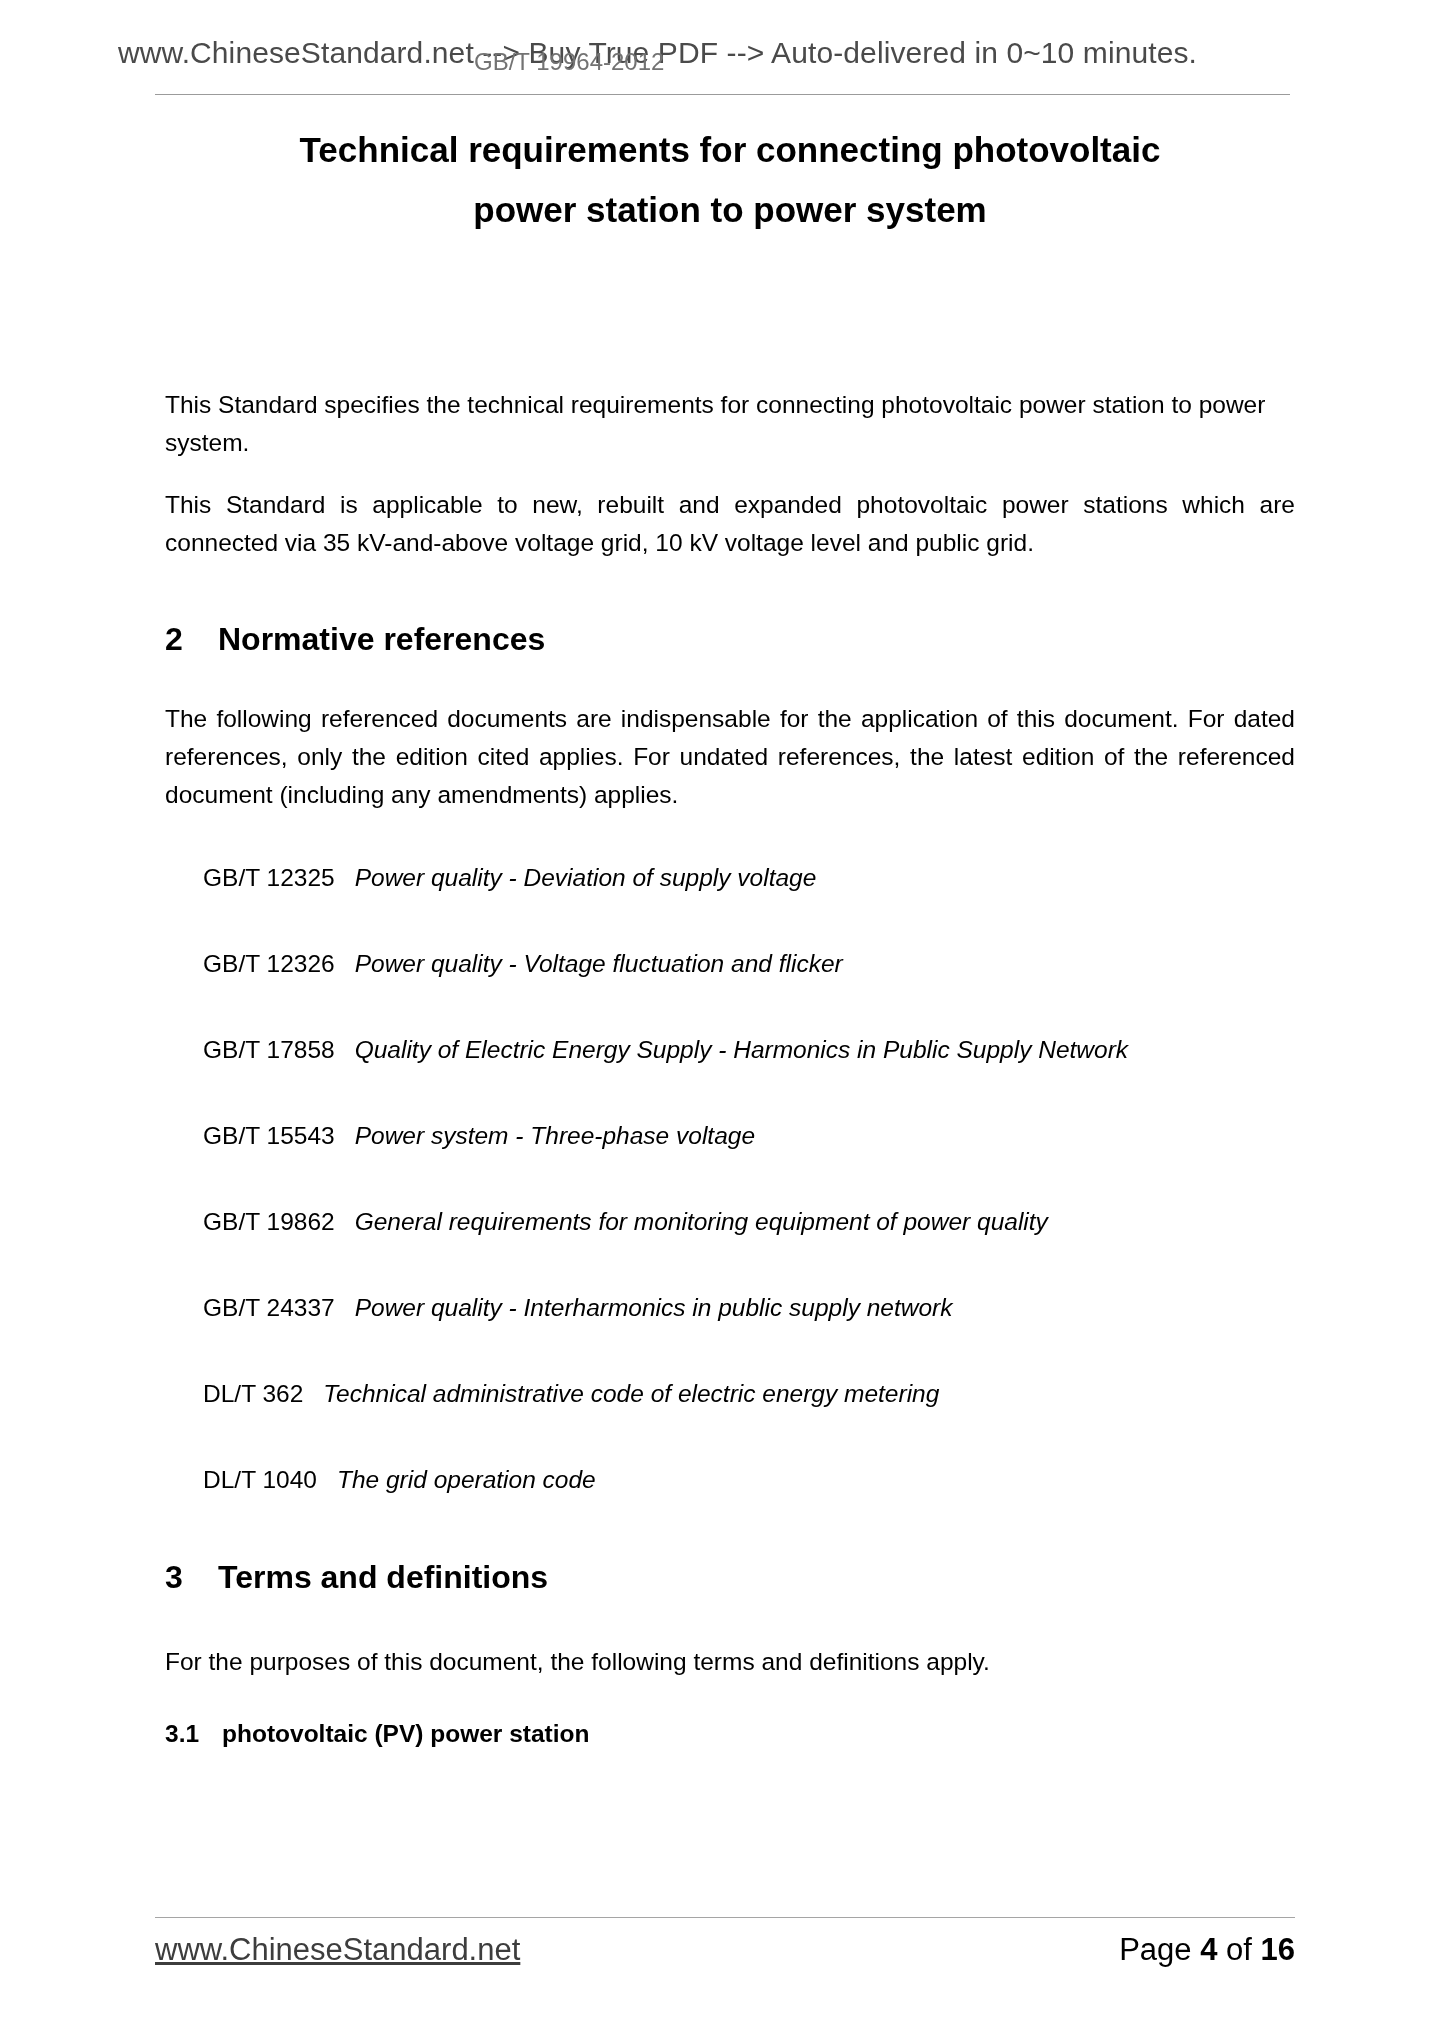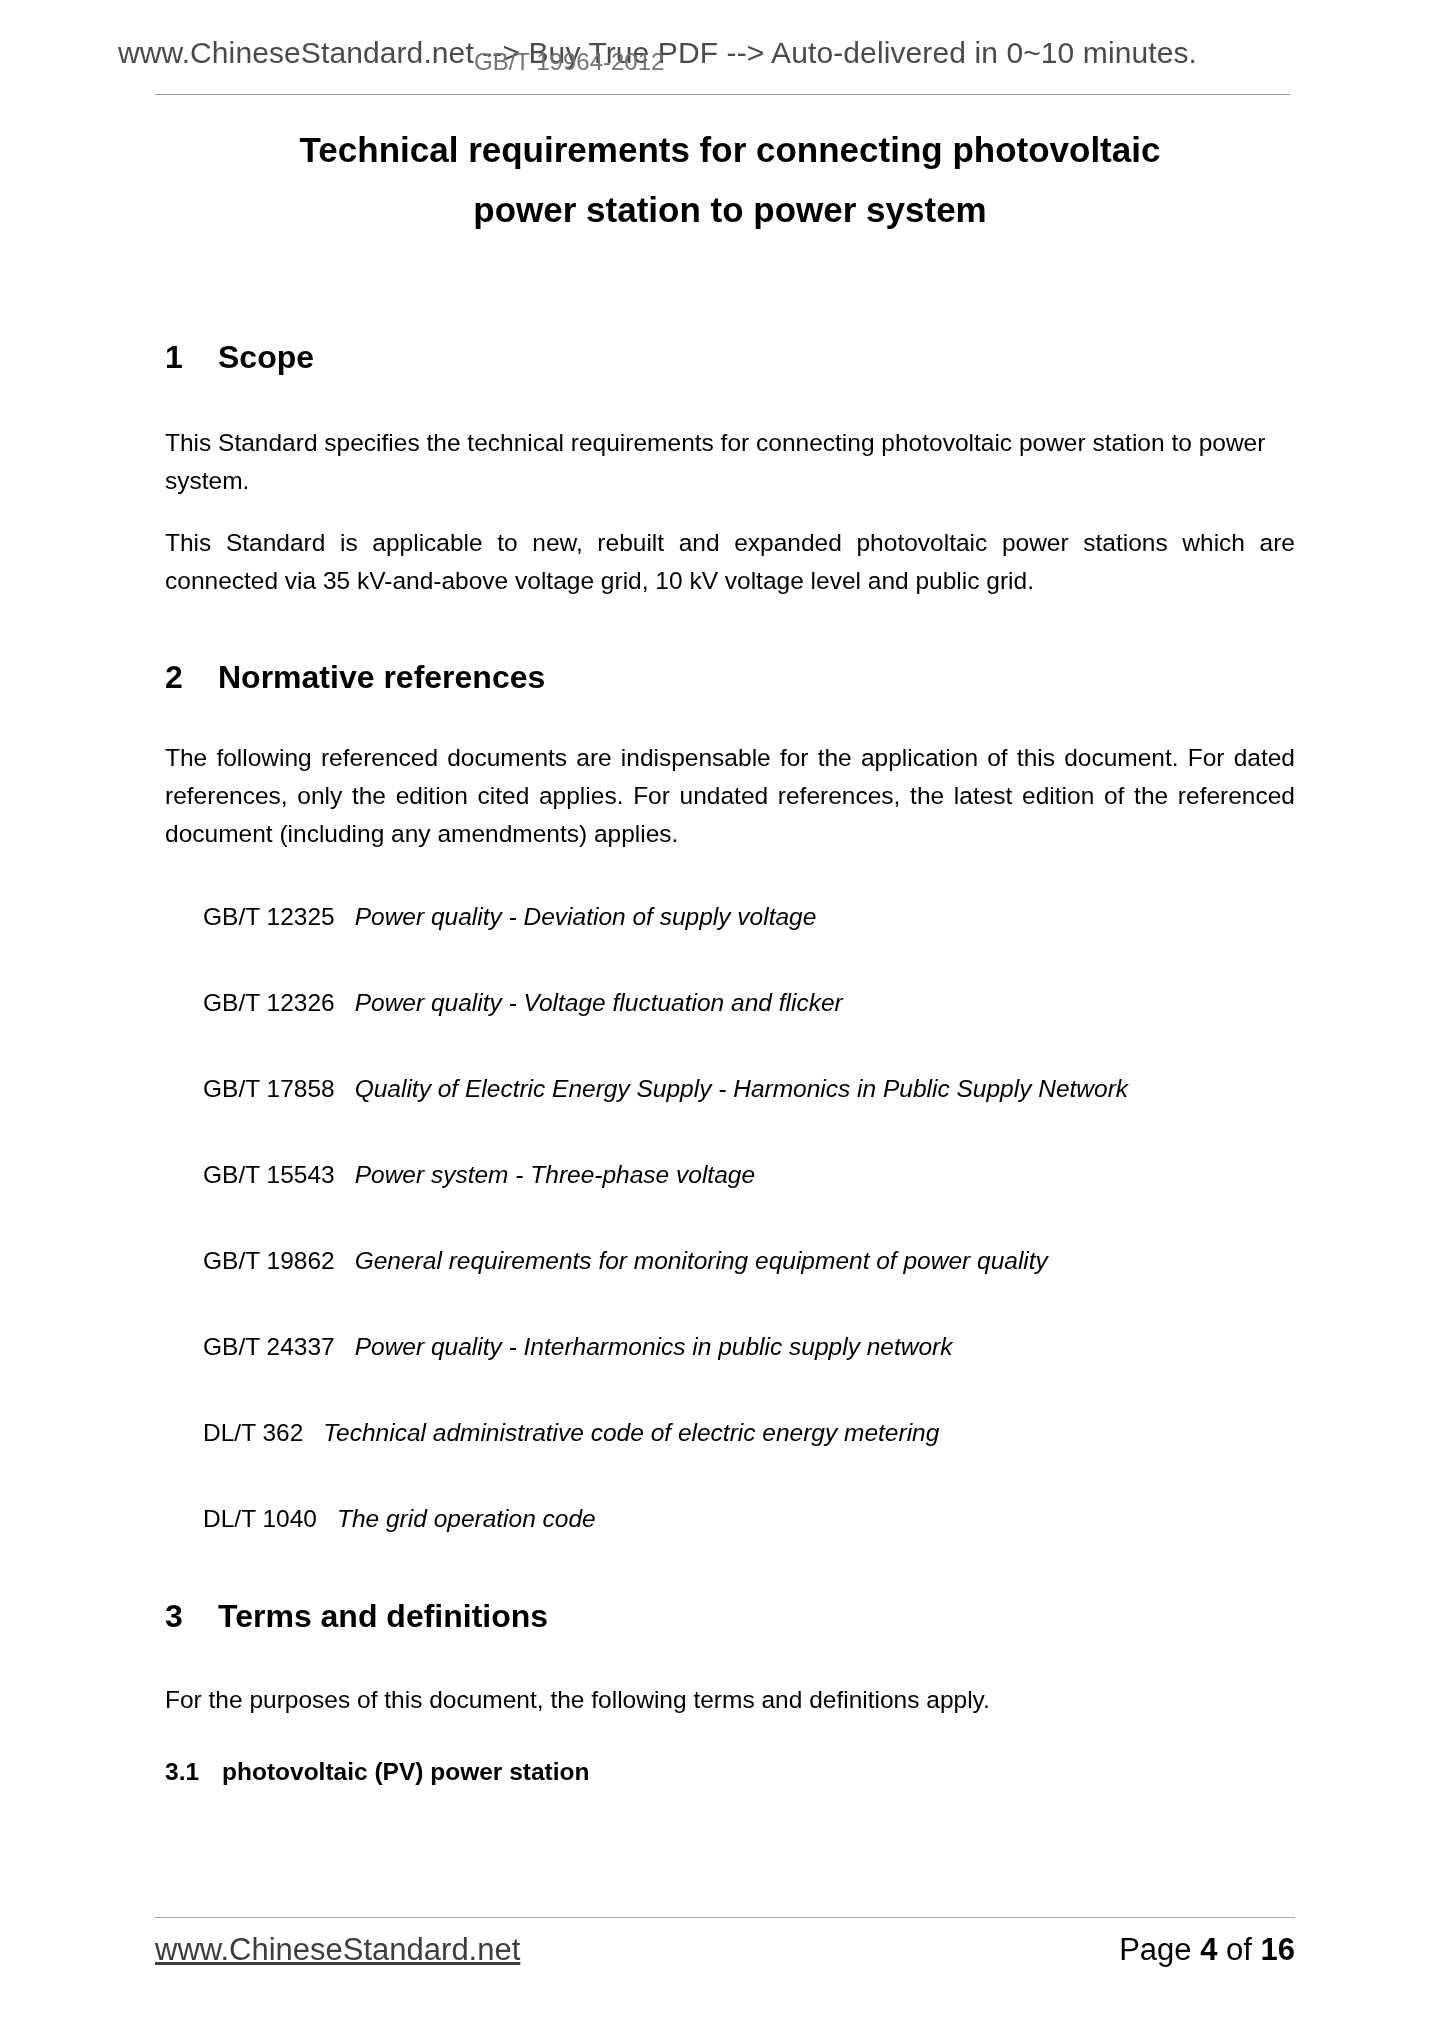--- a/index.html
+++ b/index.html
@@ -184,23 +184,20 @@
 
   <div class="doc">
 
     <h1 class="doc-title">
       <span>Technical requirements for connecting photovoltaic</span>
       <span class="line2">power station to power system</span>
     </h1>
 
     <div class="gap-title-to-scope"></div>
 
-    <h2 class="section">
-      <span class="num">1</span><span>Scope</span>
-    </h2>
 
     <div class="gap-scope-head"></div>
 
     <p class="para nojust">This Standard specifies the technical requirements for connecting photovoltaic power station to power system.</p>
 
     <div class="gap-para"></div>
 
     <p class="para">This Standard is applicable to new, rebuilt and expanded photovoltaic power stations which are connected via 35 kV-and-above voltage grid, 10 kV voltage level and public grid.</p>
 
     <div class="gap-section"></div>

